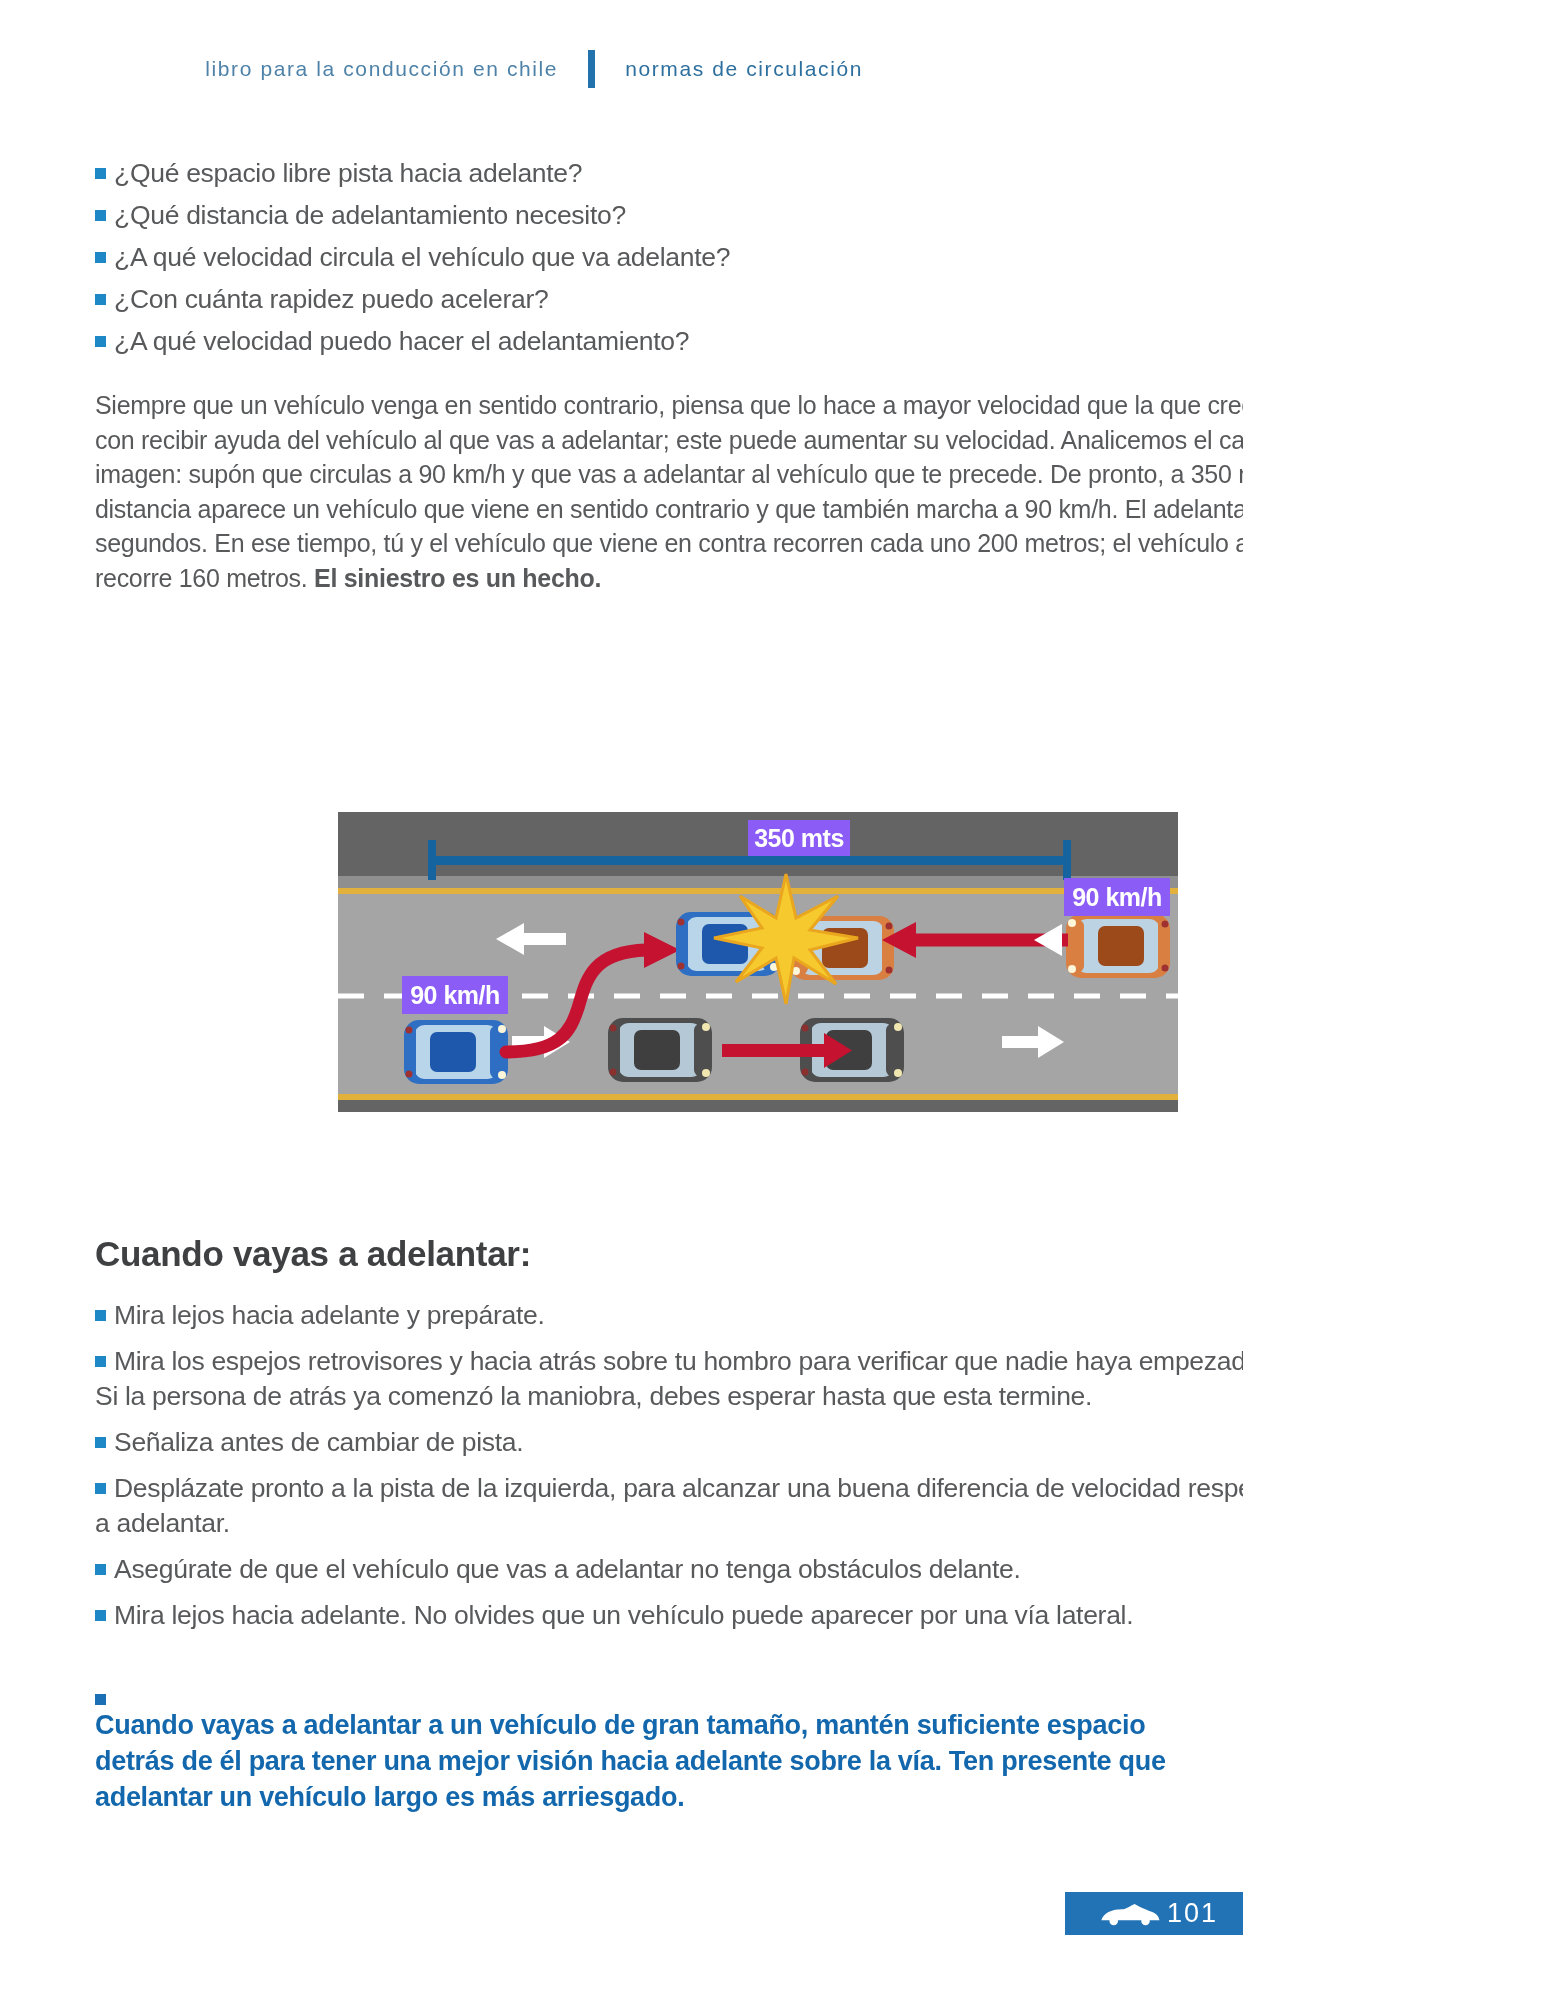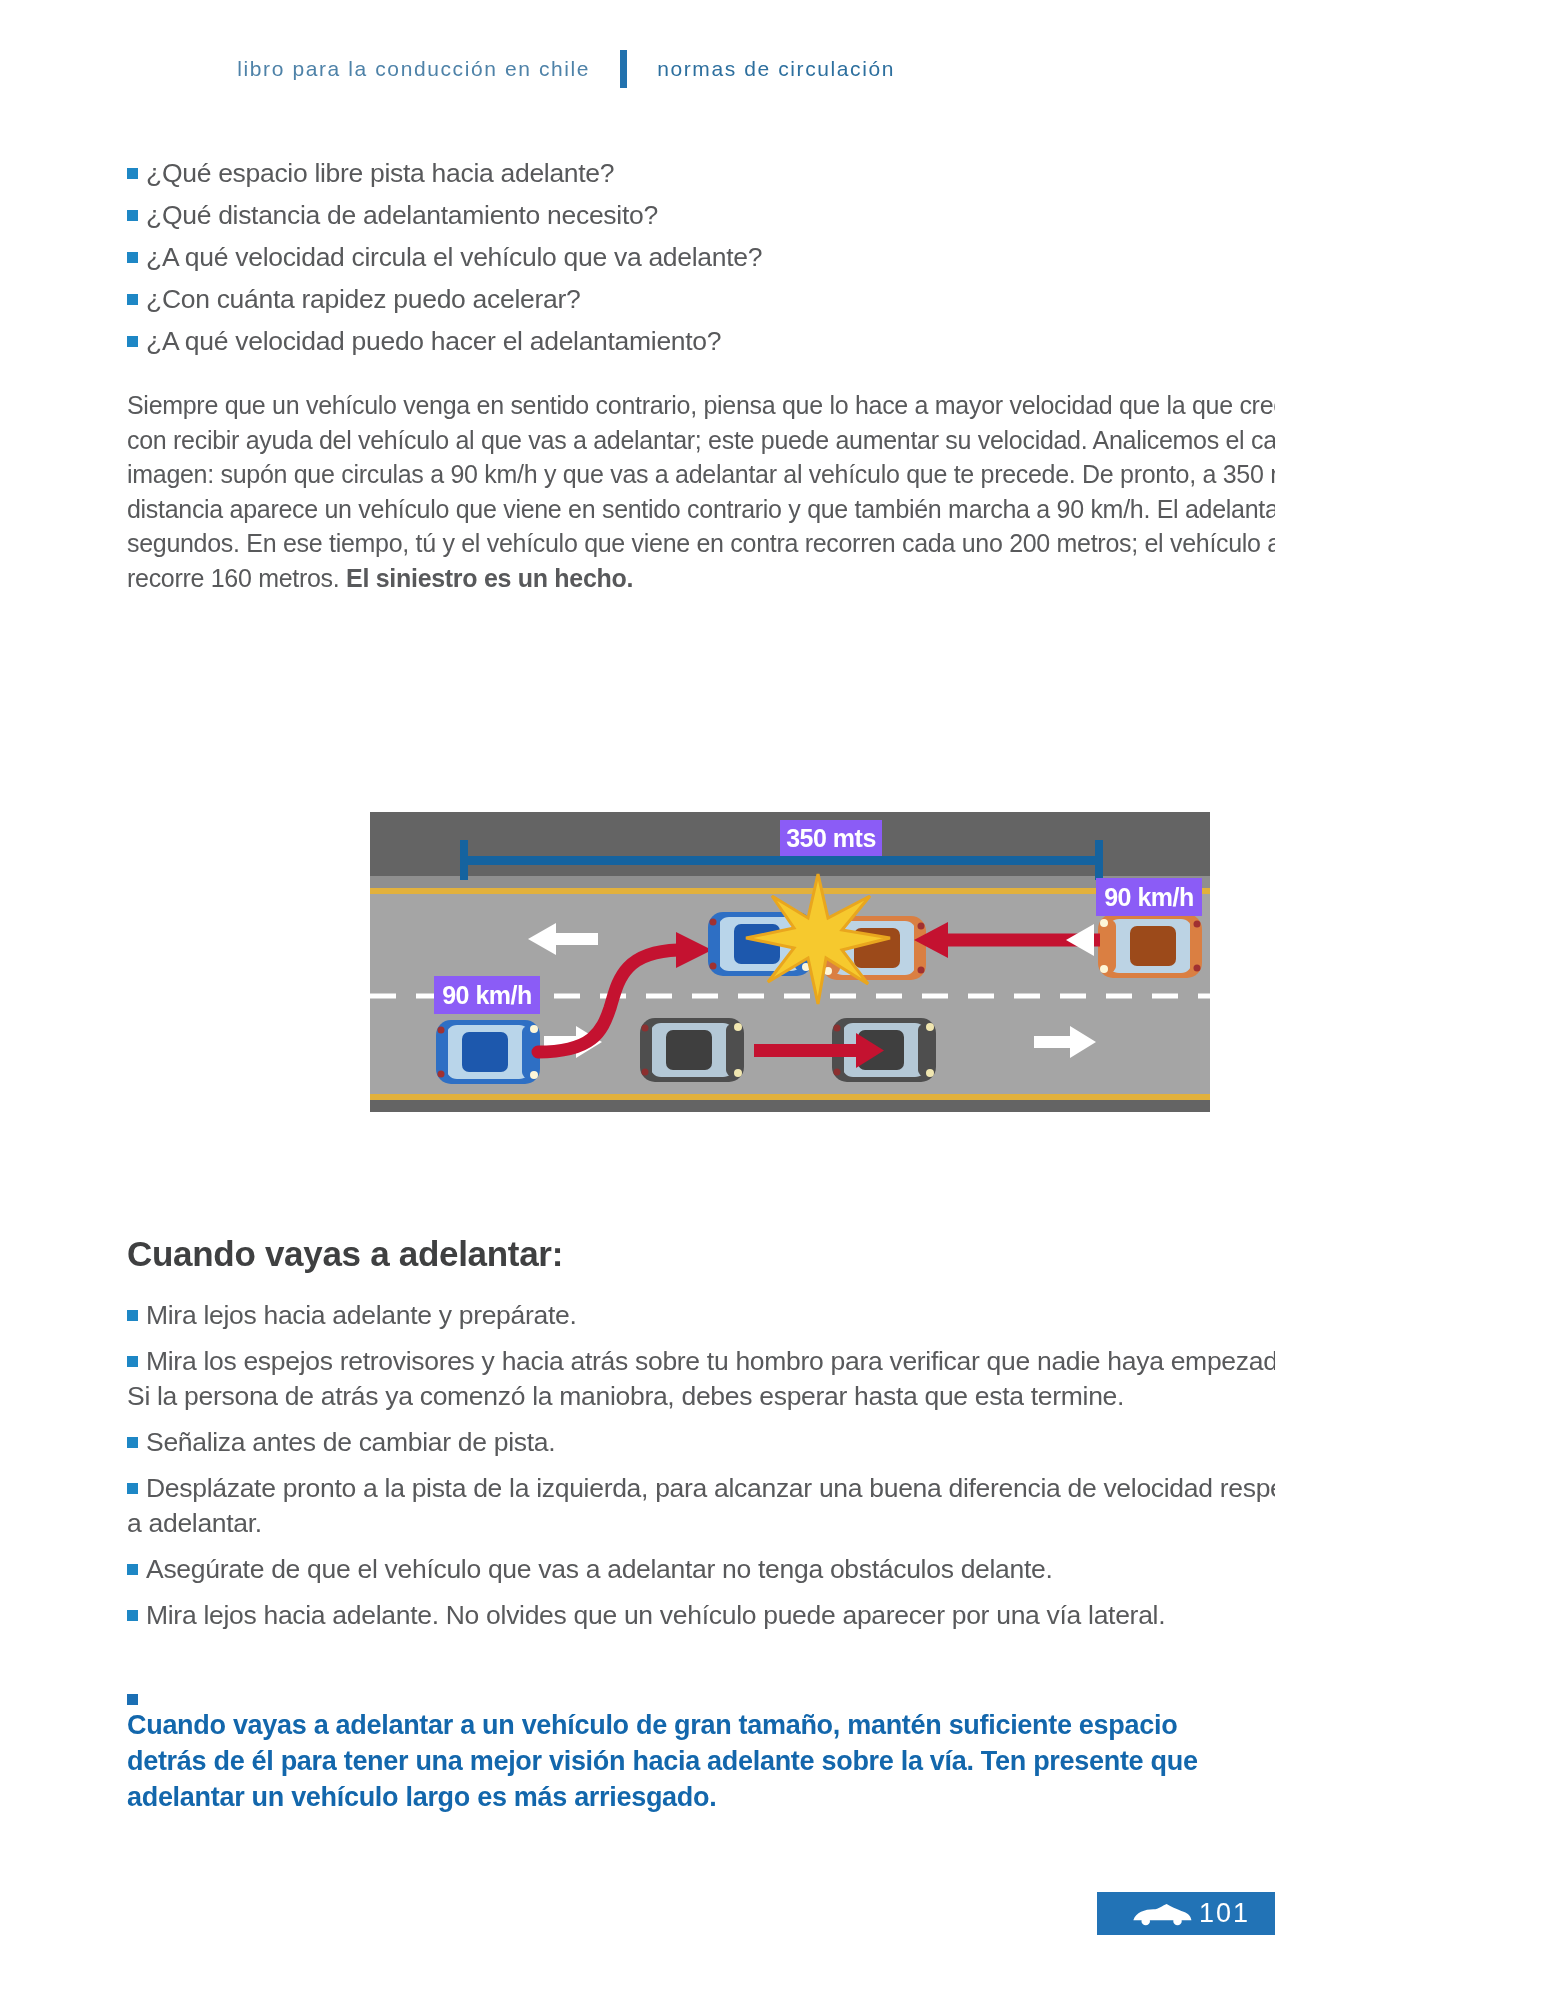--- a/index.html
+++ b/index.html
@@ -1,19 +1,19 @@
 <!DOCTYPE html>
 <html><head>
 <meta charset="utf-8">
 <style>
   * { margin:0; padding:0; box-sizing:border-box; }
   html,body { background:#ffffff; }
   .page {
     position:relative; width:1243px; height:2000px; background:#ffffff;
-    font-family:"Liberation Sans", sans-serif; color:#58595b; overflow:hidden;margin-left:32px;
+    font-family:"Liberation Sans", sans-serif; color:#58595b; overflow:hidden;
   }
 
   
   .header {
     position:absolute; top:50px; right:380px;
     display:flex; align-items:center; gap:30px;
   }
   .header .book-title {
     font-size:21px; letter-spacing:1.6px; color:#4e82a8;
   }

